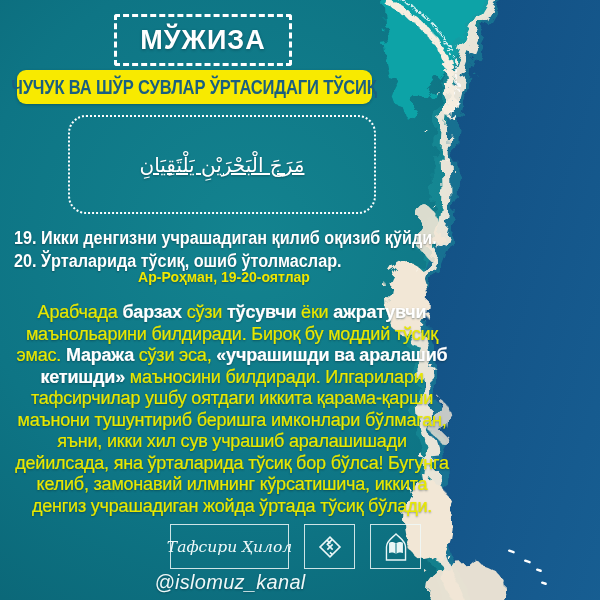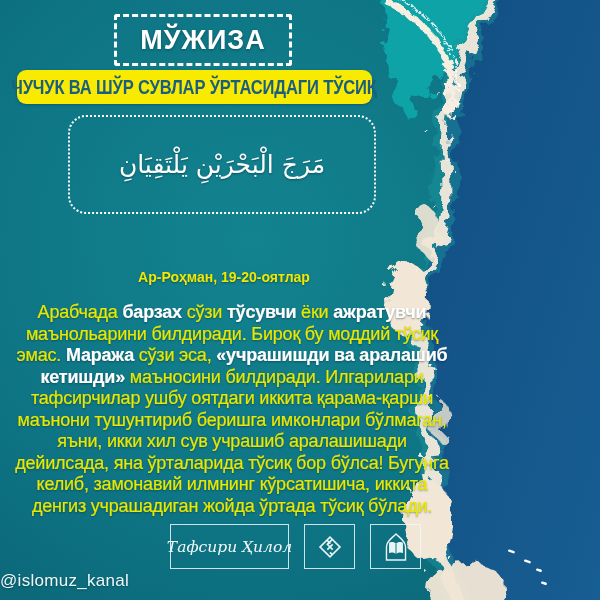--- a/index.html
+++ b/index.html
@@ -31,21 +31,21 @@
     transform:scaleX(.85);letter-spacing:-.2px;
   }
 
   .verse-box{
     left:68px;top:115px;width:304px;height:95px;
     border:2.5px dotted #ffffff;border-radius:18px;
     display:flex;flex-direction:column;align-items:center;justify-content:center;
     gap:4px;
   }
   .arabic{color:#fff;font-family:"DejaVu Sans",sans-serif;text-shadow:0 1px 2px rgba(0,30,40,.4);}
-  .arabic-l1{font-size:25px;direction:rtl;}
+  .arabic-l1{font-size:20px;direction:rtl;text-decoration:underline;}
   .arabic-l2{font-size:23px;display:flex;align-items:center;gap:10px;}
   .verse-badge{
     width:30px;height:30px;border:1.6px solid #fff;border-radius:50%;
     display:flex;align-items:center;justify-content:center;
     font-size:13px;font-weight:700;color:#fff;font-family:"Liberation Sans",sans-serif;
   }
 
   .translation{left:14px;top:227px;width:440px;color:#fff;font-weight:700;
     text-shadow:0 1px 2px rgba(0,30,40,.45);}
   .tr-line{font-size:18px;white-space:nowrap;transform:scaleX(.9);transform-origin:left center;line-height:23px;}
@@ -66,23 +66,24 @@
   .logo-row{left:170px;top:524px;display:flex;gap:15px;align-items:stretch;}
   .logo-box{
     border:1.2px solid rgba(240,248,248,.85);height:43px;
     display:flex;align-items:center;justify-content:center;
   }
   .logo-wordmark{width:117px;font-family:"DejaVu Serif","Liberation Serif",serif;
     font-style:italic;font-size:15.5px;color:#f2fafa;white-space:nowrap;}
   .logo-sq{width:49px;}
 
   .handle{
-    left:0;top:571px;width:460px;
-    color:#eef8f8;font-size:17px;letter-spacing:.3px;
+    left:0;top:571px;width:460px;text-align:center;
+    color:#eef8f8;font-size:20px;letter-spacing:.3px;
     text-shadow:0 1px 2px rgba(0,30,40,.4);
+    font-style:italic;
   }
 </style>
 </head>
 <body>
 
 <div class="canvas">
 
   <svg class="bg" width="600" height="600" viewBox="0 0 600 600">
     <defs>
       <linearGradient id="blueG" x1="0" y1="0" x2="1" y2="1">
@@ -144,20 +145,24 @@
   </div>
 
   <div class="abs title-box">
     <div class="title-text">МЎЖИЗА</div>
   </div>
 
   <div class="abs verse-box">
     <div class="arabic arabic-l1">مَرَجَ الْبَحْرَيْنِ يَلْتَقِيَانِ</div>
   </div>
 
+  <div class="abs translation">
+    <div class="tr-line">19. Икки денгизни учрашадиган қилиб оқизиб қўйди.</div>
+    <div class="tr-line">20. Ўрталарида тўсиқ, ошиб ўтолмаслар.</div>
+  </div>
   <div class="abs verse-source">Ар-Роҳман, 19-20-оятлар</div>
 
   <div class="abs commentary"><span class="c-y">Арабчада </span><span class="c-w">барзах</span><span class="c-y"> сўзи </span><span class="c-w">тўсувчи</span><span class="c-y"> ёки </span><span class="c-w">ажратувчи</span><span class="c-y"> маънольарини билдиради. Бироқ бу моддий тўсиқ эмас. </span><span class="c-w">Маража</span><span class="c-y"> сўзи эса, </span><span class="c-w">«учрашишди ва аралашиб кетишди»</span><span class="c-y"> маъносини билдиради. Илгарилари тафсирчилар ушбу оятдаги иккита қарама-қарши маънони тушунтириб беришга имконлари бўлмаган, яъни, икки хил сув учрашиб аралашишади дейилсада, яна ўрталарида тўсиқ бор бўлса! Бугунга келиб, замонавий илмнинг кўрсатишича, иккита денгиз учрашадиган жойда ўртада тўсиқ бўлади.</span></div>
 
   <div class="abs logo-row">
     <div class="logo-box logo-wordmark">Тафсири Ҳилол</div>
     <div class="logo-box logo-sq">
       <svg width="26" height="26" viewBox="0 0 24 24">
         <g transform="rotate(45 12 12)" stroke="#eaf6f6" fill="none" stroke-width="1.5">
           <rect x="5.5" y="5.5" width="13" height="13"></rect>

